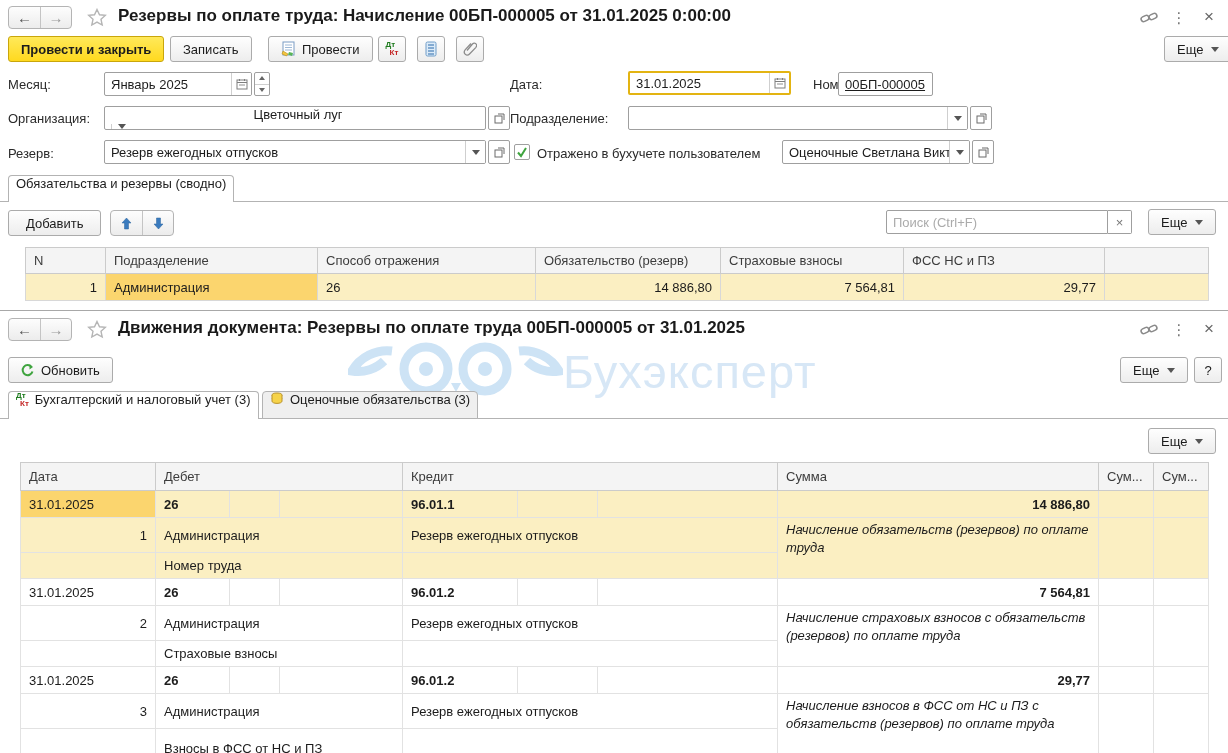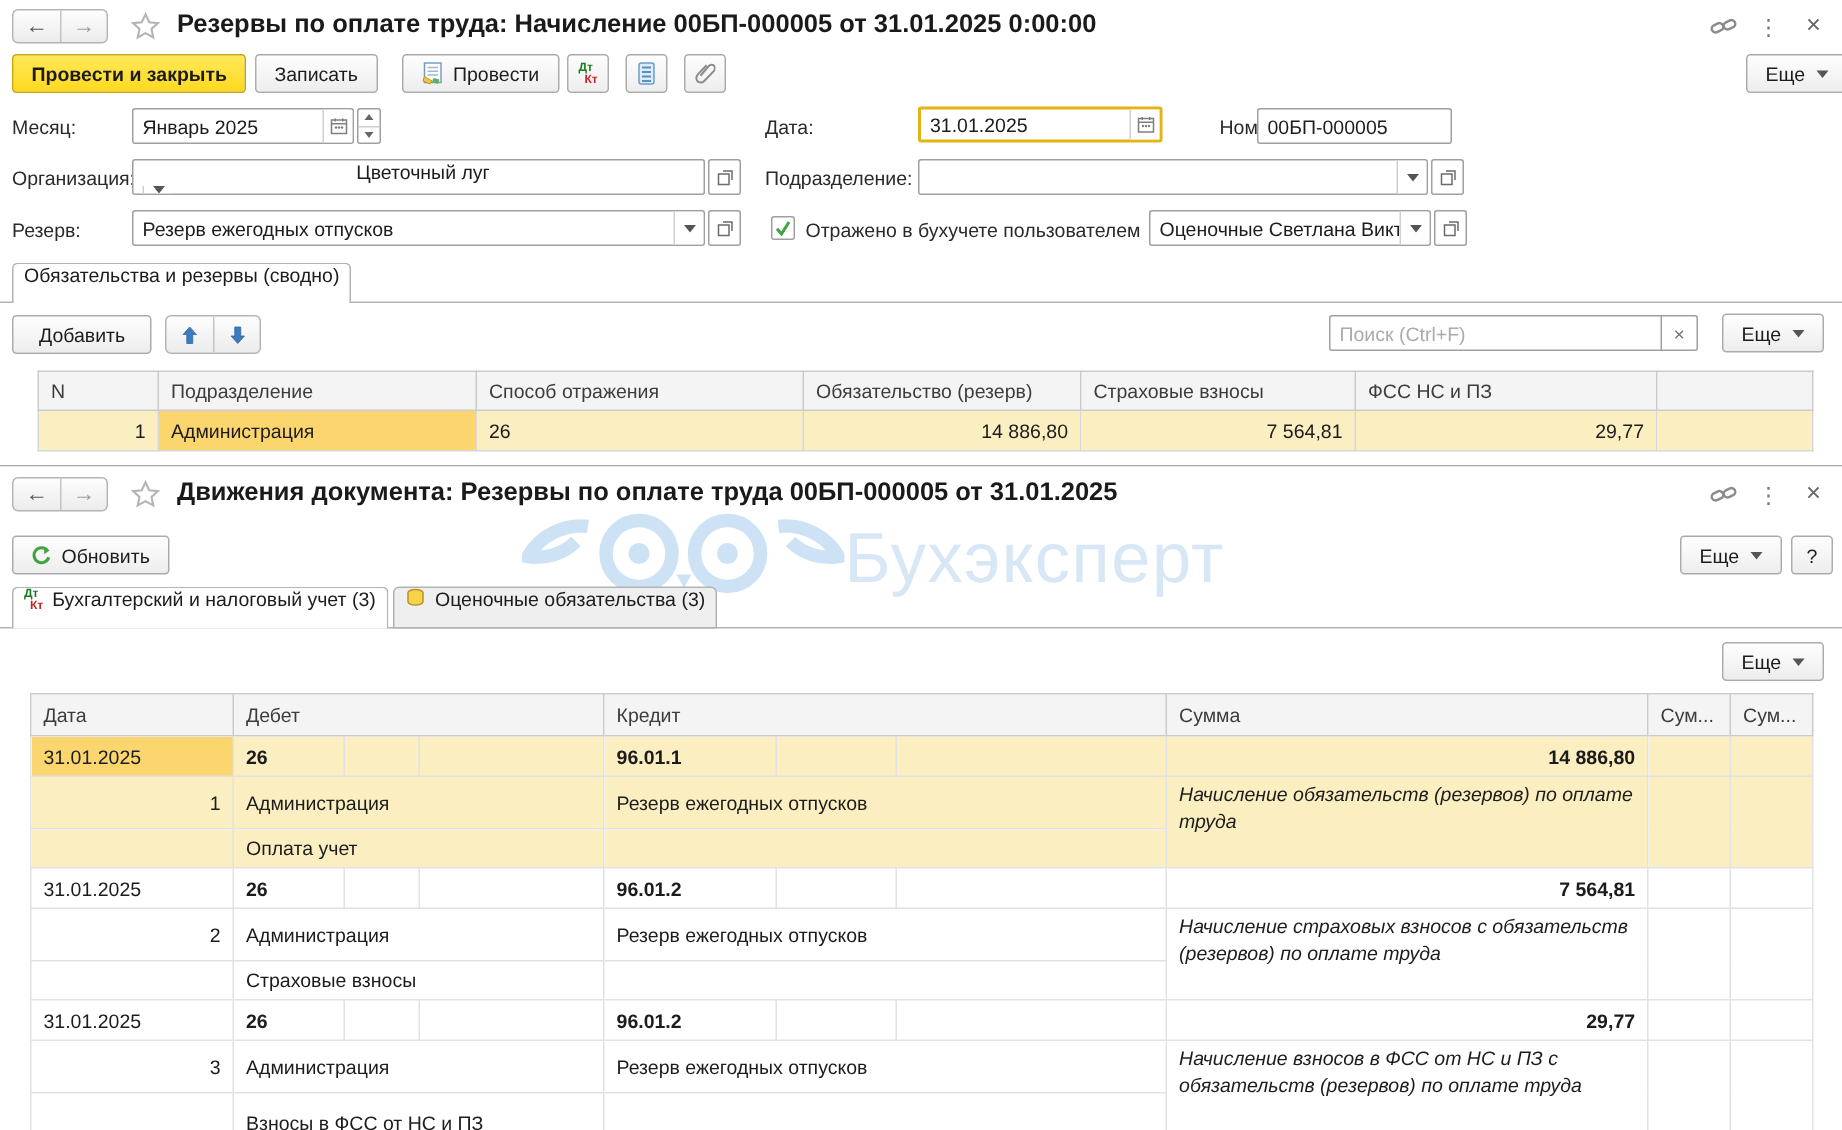--- a/index.html
+++ b/index.html
@@ -25,21 +25,21 @@
   .btn { display: inline-flex; align-items: center; gap: 6px; height: 26px; padding: 0 12px;
     border: 1px solid #ababab; border-radius: 3px; background: linear-gradient(#fefefe, #ededed);
     white-space: nowrap; color: #1c1c1c; }
   .btn-yellow { background: linear-gradient(#ffe95a, #ffd91f); border-color: #c9a60b; font-weight: 700; }
   .btn-icononly { width: 28px; padding: 0; justify-content: center; }
   .caret { width: 0; height: 0; border-left: 4px solid transparent; border-right: 4px solid transparent;
     border-top: 5px solid #555; margin-left: 2px; }
 
   
   .lbl { position: absolute; color: #2a2a2a; white-space: nowrap; }
-  .fieldrow { display: flex; position: absolute; }
+  .fieldrow { display: flex; position: absolute; margin-left: 16px; }
   .field { display: flex; align-items: center; height: 24px; border: 1px solid #9f9f9f;
     border-radius: 2px; background: #fff; padding-left: 6px; overflow: hidden; }
   .field.active { border: 2px solid #e3b412; }
   .field .ftext { flex: 1; white-space: nowrap; overflow: hidden; }
   .field .fbtn { width: 20px; align-self: stretch; display: flex; align-items: center;
     justify-content: center; border-left: 1px solid #cfcfcf; background: #fff; }
   .openbtn { width: 22px; height: 24px; margin-left: 2px; border: 1px solid #9f9f9f; border-radius: 2px;
     background: #fff; display: flex; align-items: center; justify-content: center; }
   .spinner { width: 16px; height: 24px; margin-left: 2px; border: 1px solid #9f9f9f; border-radius: 2px;
     background: #fff; display: flex; flex-direction: column; }
@@ -199,21 +199,21 @@
             <line x1="3.5" y1="1" x2="3.5" y2="3" stroke="#7e7e7e"></line>
             <line x1="8.5" y1="1" x2="8.5" y2="3" stroke="#7e7e7e"></line>
             <circle cx="4" cy="7" r=".8" fill="#7e7e7e"></circle>
             <circle cx="6" cy="7" r=".8" fill="#7e7e7e"></circle>
             <circle cx="8" cy="7" r=".8" fill="#7e7e7e"></circle>
           </svg>
         </span>
     </div>
   </div>
   <div class="lbl" style="left:789px;top:77px;margin-left:24px;">Номер:</div>
-  <div class="field abs" style="left:838px;top:72px;width:130px;">
+  <div class="field abs" style="left:838px;top:72px;width:95px;text-decoration:underline;">
     <span class="ftext">00БП-000005</span>
   </div>
 
   <div class="lbl" style="left:8px;top:111px;">Организация:</div>
   <div class="fieldrow" style="left:88px;top:106px;">
     <div class="field" style="width:382px;flex-direction:column;">
       <span class="ftext">Цветочный луг</span>
       <span class="fbtn">
           <span class="caret" style="margin:0;"></span>
         </span>
@@ -466,21 +466,21 @@
       <tr style="height:35px;">
         <td class="num sel-light">1</td>
         <td colspan="3" class="sel-light">Администрация</td>
         <td colspan="3" class="sel-light">Резерв ежегодных отпусков</td>
         <td rowspan="2" class="comment sel-light">Начисление обязательств (резервов) по оплате труда</td>
         <td rowspan="2" class="sel-light"></td>
         <td rowspan="2" class="sel-light"></td>
       </tr>
       <tr style="height:26px;">
         <td class="sel-light"></td>
-        <td colspan="3" class="sel-light">Оплата учет</td>
+        <td colspan="3" class="sel-light">Номер труда</td>
         <td colspan="3" class="sel-light"></td>
       </tr>
 
       <tr class="entry-top" style="height:27px;">
         <td>31.01.2025</td>
         <td class="bold">26</td>
         <td></td>
         <td></td>
         <td class="bold">96.01.2</td>
         <td></td>

